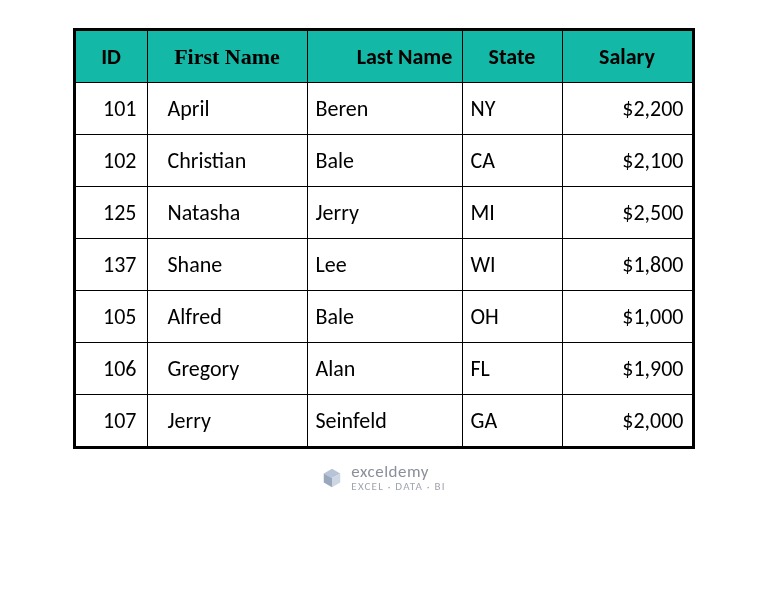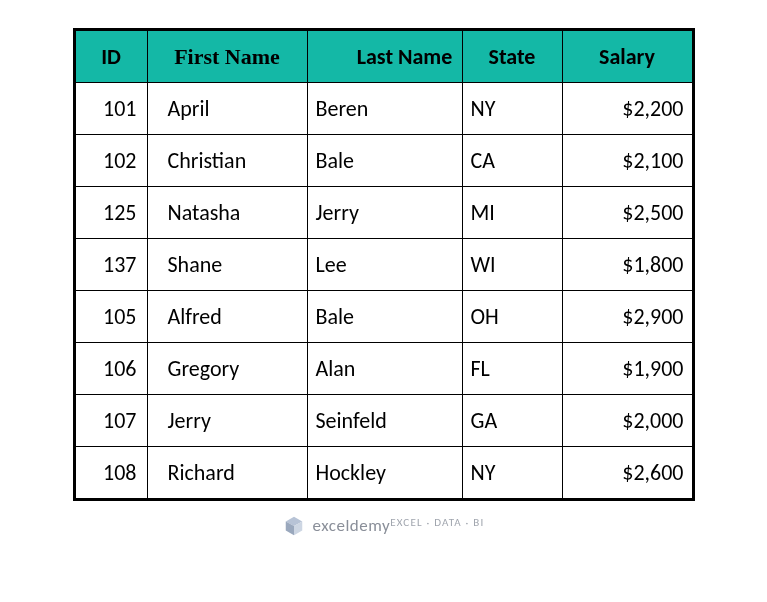--- a/index.html
+++ b/index.html
@@ -50,21 +50,21 @@
       align-items: center;
       gap: 8px;
       color: #8a8f99;
       font-size: 14px;
     }
     .footer-icon svg {
       display: block;
     }
     .footer-text {
       display: flex;
-      flex-direction: row;
+      flex-direction: column;
       line-height: 1.05;
     }
     .footer-main {
       font-size: 17px;
       color: #8a8f99;
       letter-spacing: 0.5px;
     }
     .footer-sub {
       font-size: 11px;
       color: #a0a5ae;
@@ -112,42 +112,35 @@
         <td class="first-cell">Shane</td>
         <td class="last-cell">Lee</td>
         <td class="state-cell">WI</td>
         <td class="salary-cell">$1,800</td>
       </tr>
       <tr>
         <td class="id-cell">105</td>
         <td class="first-cell">Alfred</td>
         <td class="last-cell">Bale</td>
         <td class="state-cell">OH</td>
-        <td class="salary-cell">$2,900</td>
+        <td class="salary-cell">$1,000</td>
       </tr>
       <tr>
         <td class="id-cell">106</td>
         <td class="first-cell">Gregory</td>
         <td class="last-cell">Alan</td>
         <td class="state-cell">FL</td>
         <td class="salary-cell">$1,900</td>
       </tr>
       <tr>
         <td class="id-cell">107</td>
         <td class="first-cell">Jerry</td>
         <td class="last-cell">Seinfeld</td>
         <td class="state-cell">GA</td>
         <td class="salary-cell">$2,000</td>
-      </tr>
-      <tr>
-        <td class="id-cell">108</td>
-        <td class="first-cell">Richard</td>
-        <td class="last-cell">Hockley</td>
-        <td class="state-cell">NY</td>
-        <td class="salary-cell">$2,600</td>
       </tr>
     </tbody>
   </table>
 </div>
 
 <div class="footer">
   <span class="footer-icon">
     <svg width="22" height="22" viewBox="0 0 24 24">
       <polygon points="12,2 21,7 12,12 3,7" fill="#b7c3d6"></polygon>
       <polygon points="3,7 12,12 12,22 3,17" fill="#9aa8bd"></polygon>

